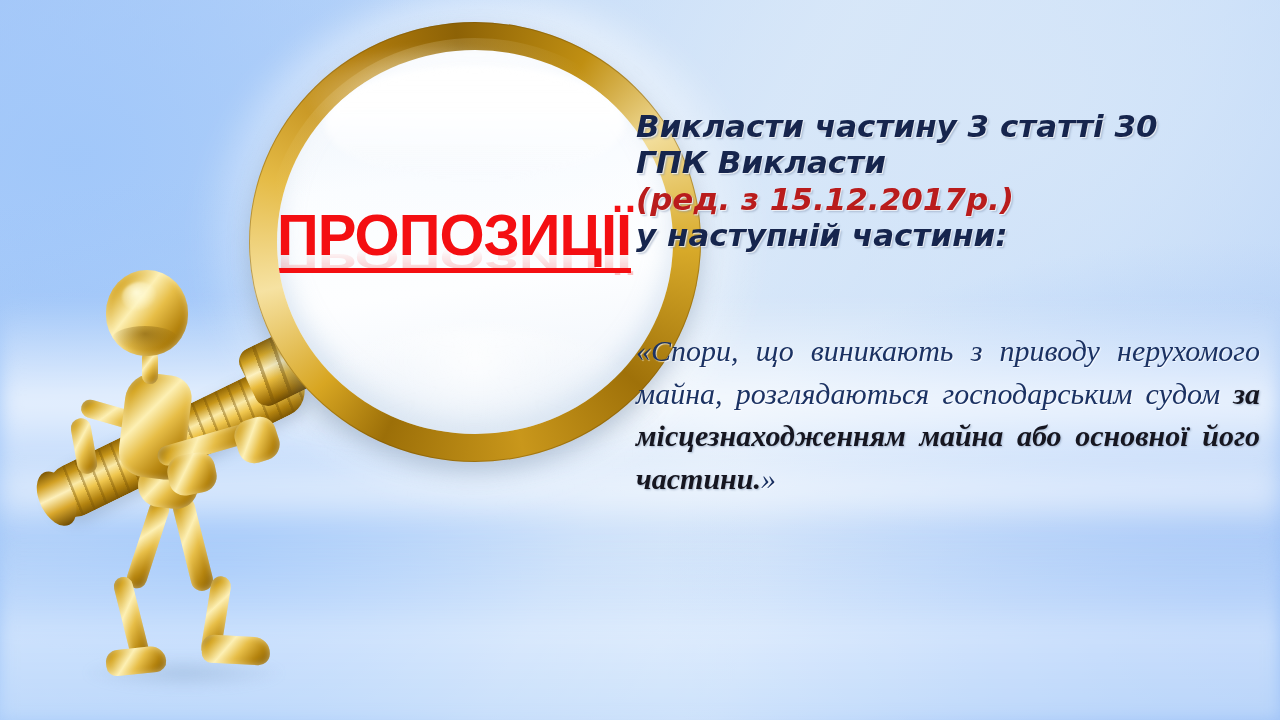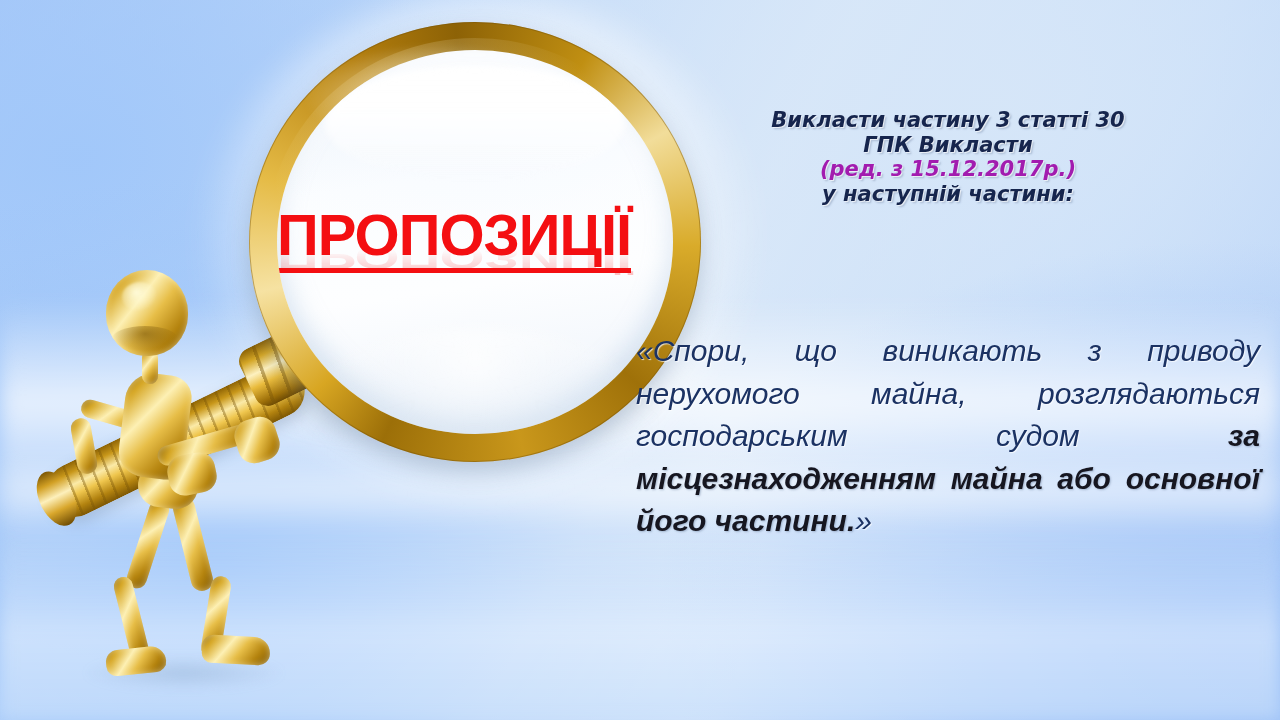--- a/index.html
+++ b/index.html
@@ -320,40 +320,39 @@
     border-radius: 50%;
     background: radial-gradient(ellipse at 50% 50%, rgba(120,150,190,0.30) 0%, rgba(120,150,190,0) 72%);
     filter: blur(5px);
   }
 
   
   #heading {
     position: absolute;
     left: 636px; top: 108px;
     width: 624px;
-    text-align: center;
     font-family: "DejaVu Sans", sans-serif;
     font-style: italic;
     font-weight: 700;
-    font-size: 21px;
+    font-size: 31px;
     line-height: 1.17;
     color: #16254d;
     text-shadow: 1px 1px 1px rgba(255,255,255,0.8), 2px 2px 2px rgba(110,130,165,0.45);
   }
   #heading .red {
-    color: #a21caf;
+    color: #b91c1c;
   }
 
   #body-text {
     position: absolute;
     left: 636px; top: 330px;
     width: 624px;
     text-align: justify;
     text-align-last: left;
-    font-family: Liberation Sans, sans-serif;
+    font-family: Liberation Serif, serif;
     font-style: italic;
     font-size: 30px;
     line-height: 1.42;
     color: #1b3263;
     text-shadow: 1px 1px 1px rgba(255,255,255,0.75);
   }
   #body-text .strong {
     font-weight: 700;
     font-style: italic;
     color: #161620;

